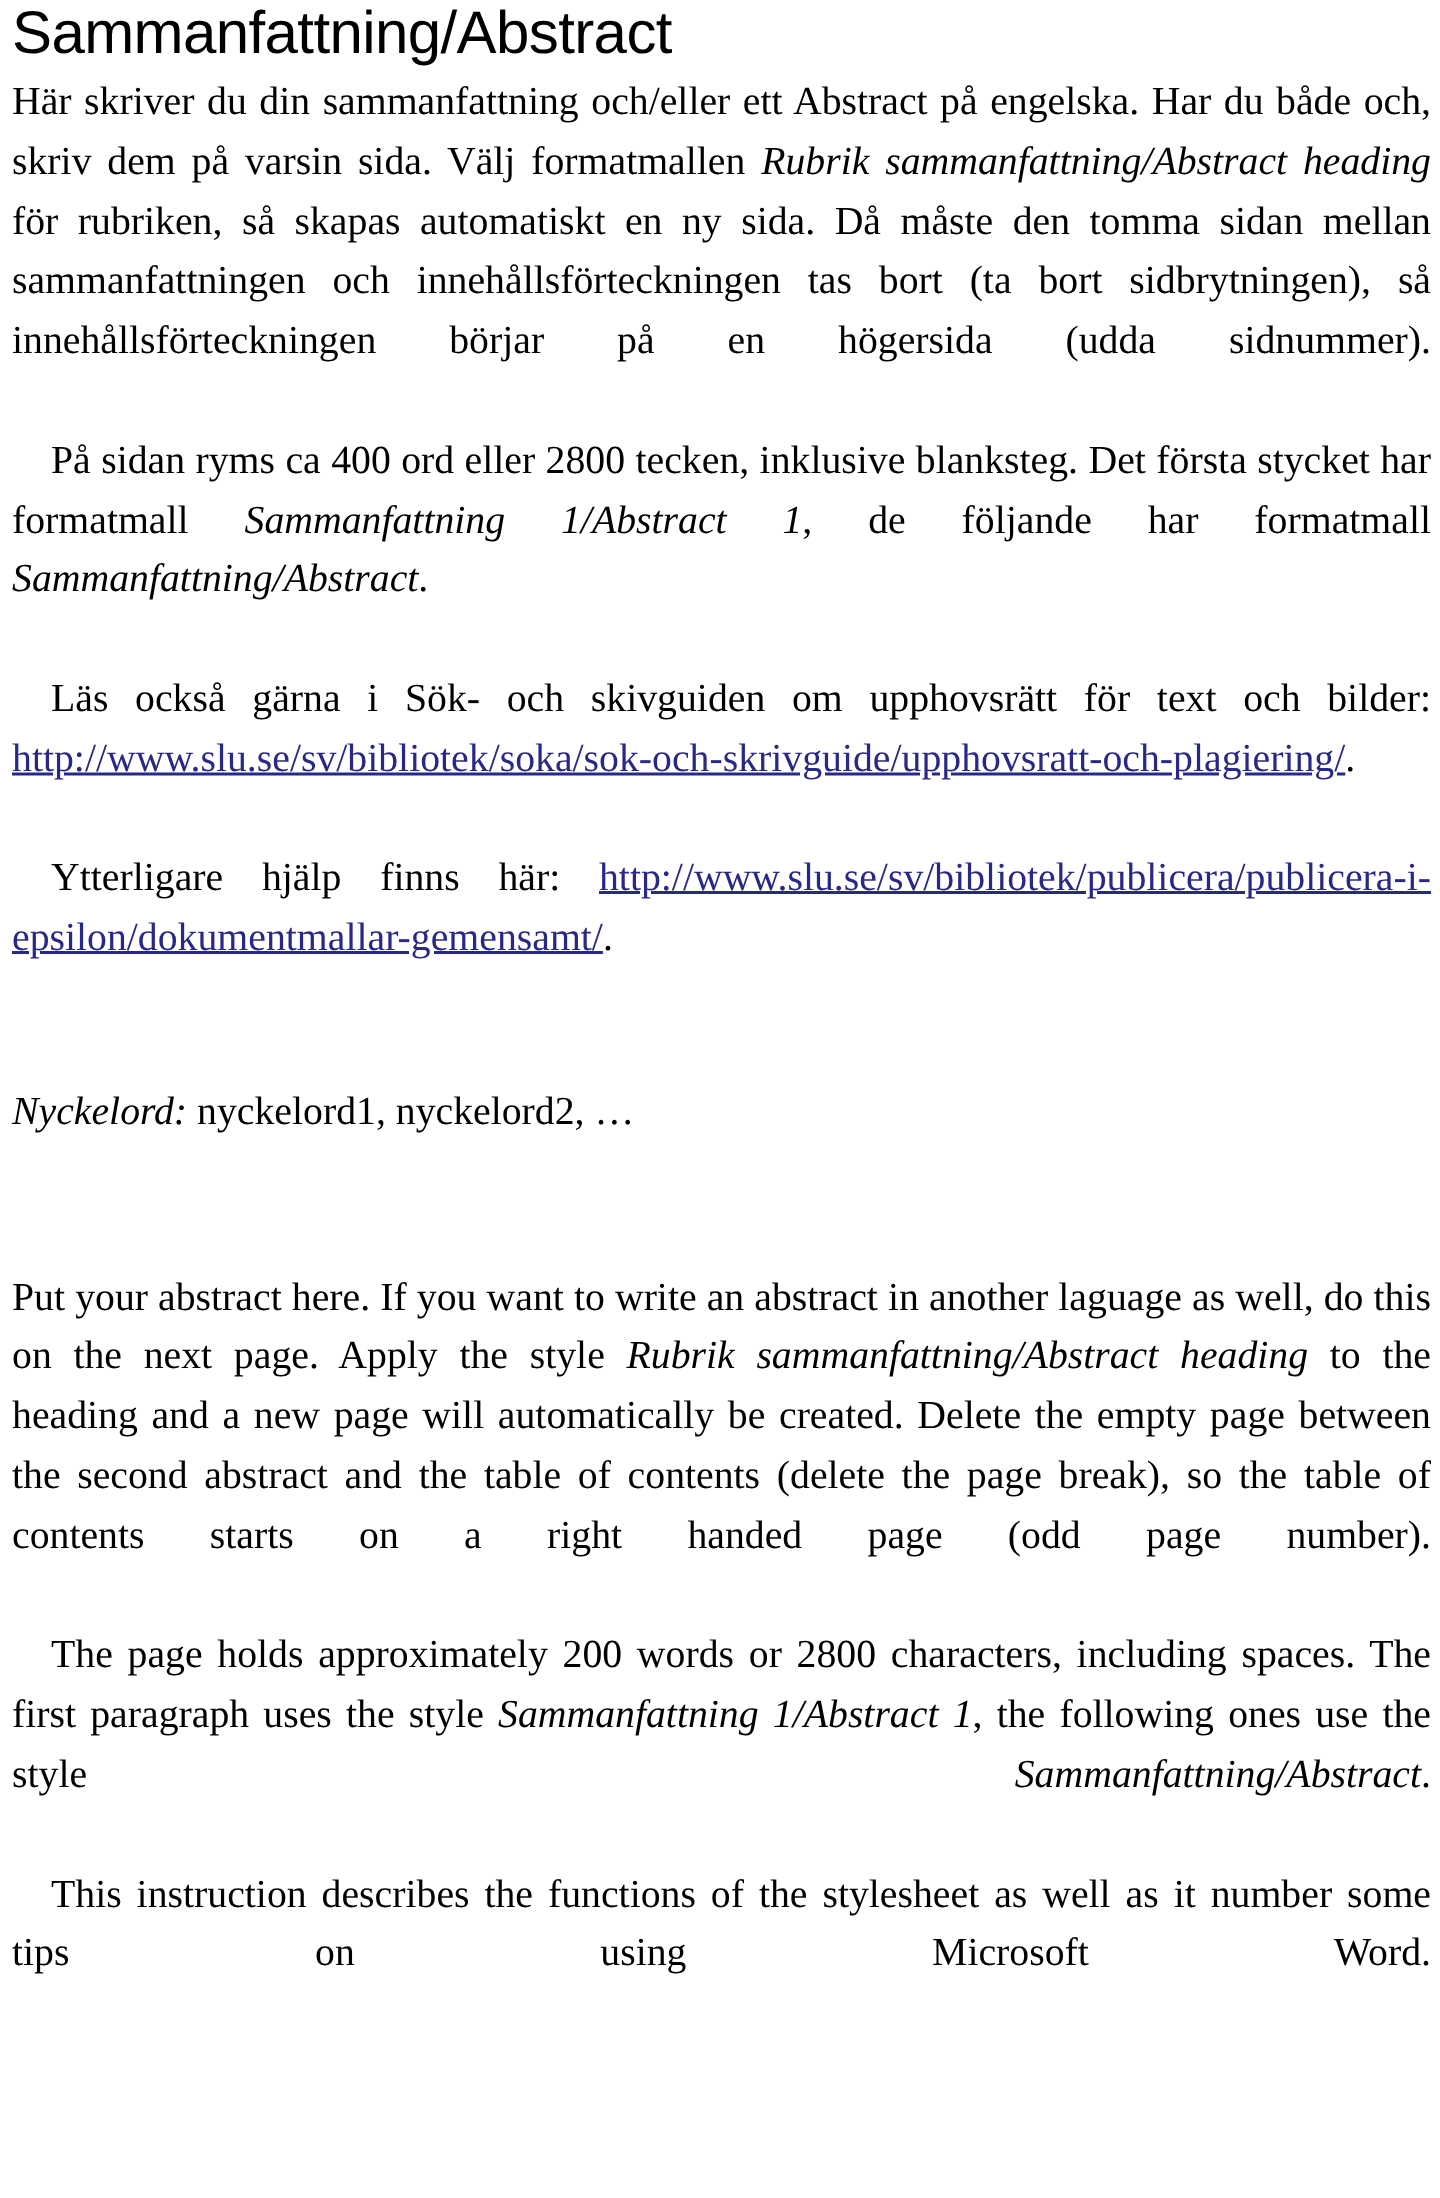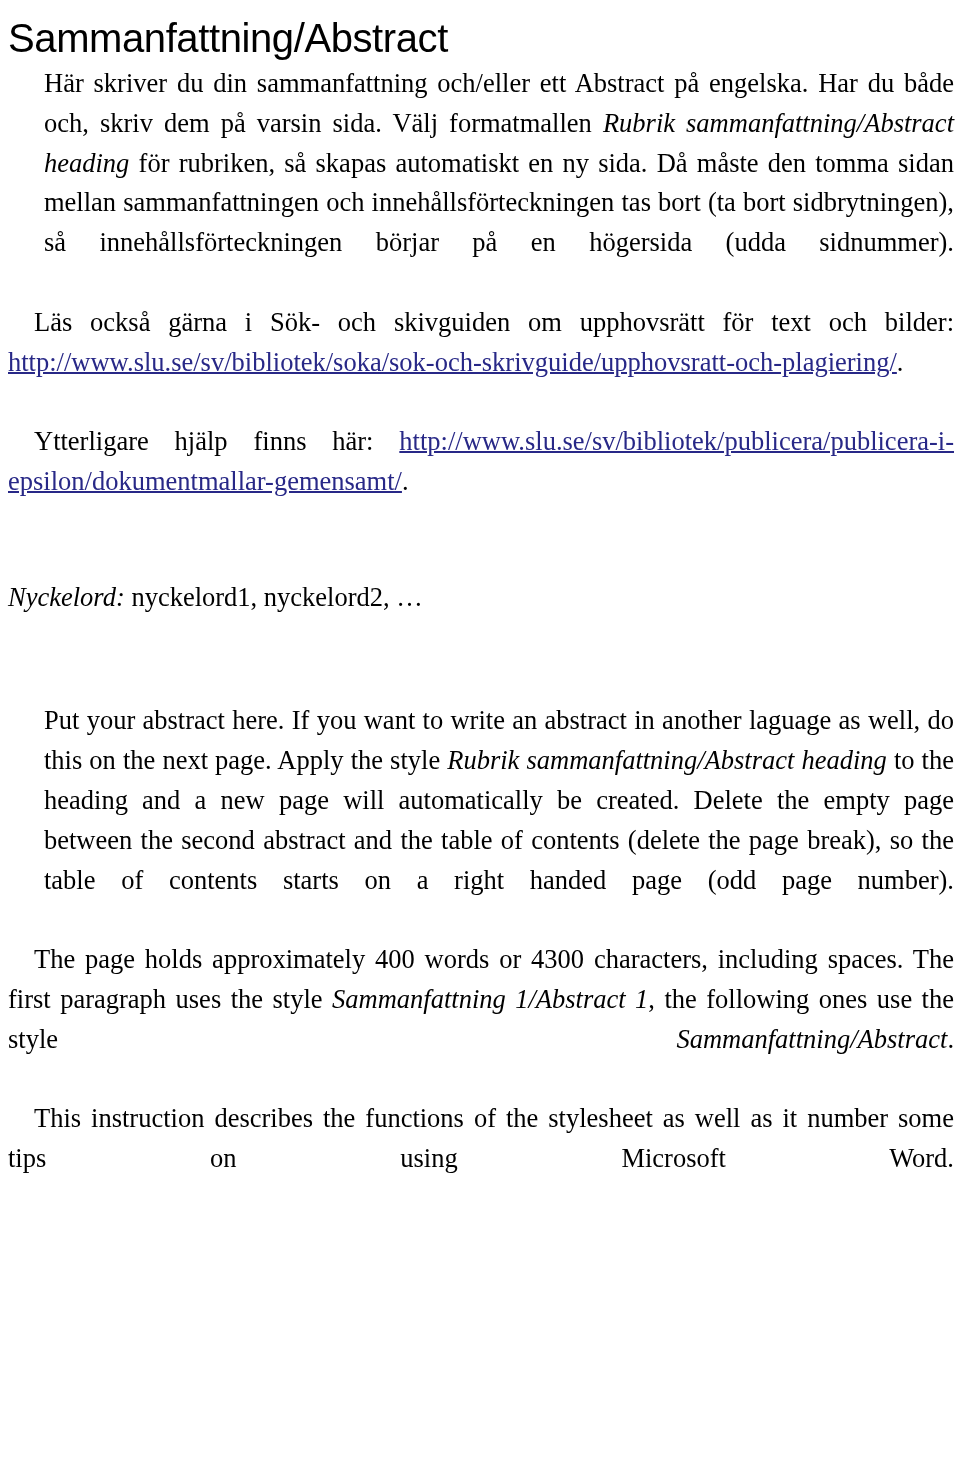--- a/index.html
+++ b/index.html
@@ -13,21 +13,21 @@
     overflow: hidden;
     font-family: "Liberation Serif", "DejaVu Serif", serif;
     color: #000000;
   }
 
   .page {
     position: relative;
     width: 960px;
     height: 1465px;
     box-sizing: border-box;
-    padding: 16px 6px 0 8px;
+    padding: 0 6px 0 8px;
   }
 
   h1.doc-heading {
     font-family: "Liberation Sans", "DejaVu Sans", sans-serif;
     font-size: 40px;
     font-weight: 400;
     line-height: 44px;
     margin: 0 0 4px 0;
     padding: 0;
     letter-spacing: -0.4px;
@@ -45,21 +45,20 @@
     -webkit-hyphens: manual;
     color: #000;
   }
 
   p.indent {
     text-indent: 26px;
   }
 
   p.no-indent {
     text-indent: 0;
-    margin-left: 36px;
   }
 
   .it {
     font-style: italic;
     text-align: right;
   }
 
   a.doc-link,
   .doc-link {
     color: #282887;
@@ -91,31 +90,32 @@
 </style>
 </head>
 <body>
 
 <div class="page">
 
   <h1 class="doc-heading">Sammanfattning/Abstract</h1>
 
   <p class="body-par no-indent"><span>Här skriver du din sammanfattning och/eller ett Abstract på engelska. Har du både och, skriv dem på varsin sida. Välj formatmallen </span><span class="it">Rubrik sammanfattning/Abstract heading</span><span> för rubriken, så skapas automatiskt en ny sida. Då måste den tomma sidan mellan sammanfattningen och innehållsförteckningen tas bort (ta bort sidbrytningen), så innehållsförteckningen börjar på en högersida (udda sidnummer).</span></p>
 
+  <p class="body-par indent"><span>På sidan ryms ca 400 ord eller 2800 tecken, inklusive blanksteg. Det första stycket har formatmall </span><span class="it">Sammanfattning 1/Abstract 1</span><span>, de följande har formatmall </span><span class="it">Sammanfattning/Abstract</span><span>.</span></p>
 
 
   <p class="body-par indent"><span>Läs också gärna i Sök- och skivguiden om upphovsrätt för text och bilder: </span><a class="doc-link" href="#">http://www.slu.se/sv/bibliotek/soka/sok-och-skrivguide/upphovsratt-och-plagiering/</a><span>.</span></p>
 
   <p class="body-par indent"><span>Ytterligare hjälp finns här: </span><a class="doc-link" href="#">http://www.slu.se/sv/bibliotek/publicera/publicera-i-epsilon/dokumentmallar-gemensamt/</a><span>.</span></p>
 
   <div class="spacer-keywords"></div>
 
   <p class="keywords-line"><span class="it">Nyckelord:</span><span> nyckelord1, nyckelord2, …</span></p>
 
   <div class="spacer-section"></div>
 
   <p class="body-par no-indent"><span>Put your abstract here. If you want to write an abstract in another laguage as well, do this on the next page. Apply the style </span><span class="it">Rubrik sammanfattning/Abstract heading</span><span> to the heading and a new page will automatically be created. Delete the empty page between the second abstract and the table of contents (delete the page break), so the table of contents starts on a right handed page (odd page number).</span></p>
 
-  <p class="body-par indent"><span>The page holds approximately 400 words or 4300 characters, including spaces. The first paragraph uses the style </span><span class="it">Sammanfattning 1/Abstract 1</span><span>, the following ones use the style </span><span class="it">Sammanfattning/Abstract</span><span>.</span></p>
+  <p class="body-par indent"><span>The page holds approximately 200 words or 2800 characters, including spaces. The first paragraph uses the style </span><span class="it">Sammanfattning 1/Abstract 1</span><span>, the following ones use the style </span><span class="it">Sammanfattning/Abstract</span><span>.</span></p>
 
   <p class="body-par indent"><span>This instruction describes the functions of the stylesheet as well as it number some tips on using Microsoft Word.</span></p>
 
 </div>
 
 </body></html>

